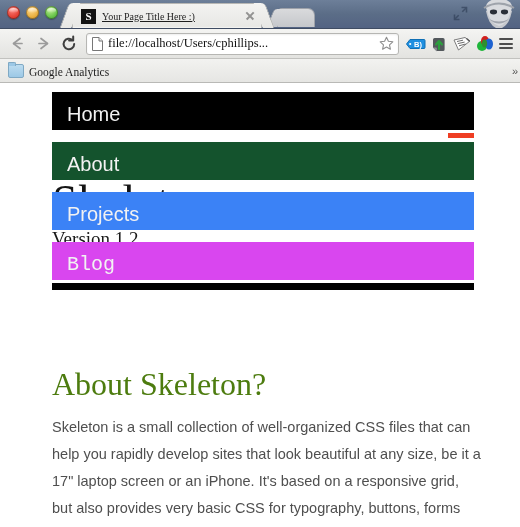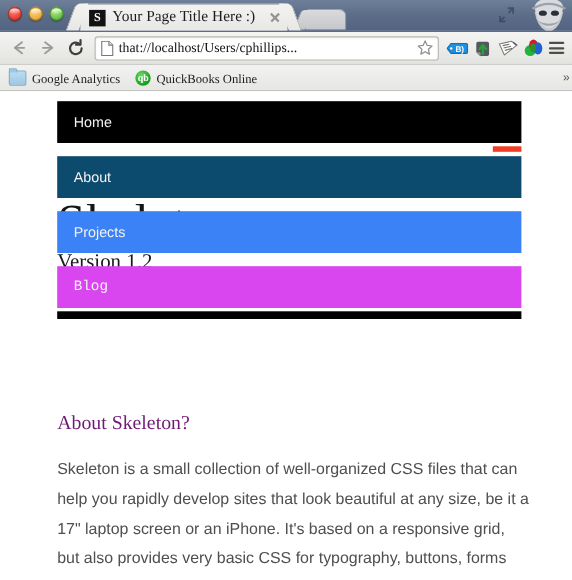--- a/index.html
+++ b/index.html
@@ -94,28 +94,29 @@
     color: #fff;
     font-size: 11px;
     font-weight: bold;
     line-height: 15px;
     text-align: center;
     flex: 0 0 auto;
     z-index: 2;
     font-family: "Liberation Serif", serif;
   }
   .tab-title {
-    font-size: 14px;
+    font-size: 10px;
     color: #1d1d1d;
     margin-left: 6px;
     white-space: nowrap;
     overflow: hidden;
     flex: 1 1 auto;
     z-index: 2;
     font-family: "Liberation Serif", serif;
+    text-decoration: underline;
   }
   .tab-close {
     width: 14px;
     height: 14px;
     position: relative;
     flex: 0 0 auto;
     z-index: 2;
     opacity: .55;
   }
   .tab-close::before, .tab-close::after {
@@ -344,21 +345,21 @@
     z-index: 2;
   }
   .navbar {
     background: #000000;
     height: 38px;
     position: relative;
   }
   .navbar .label {
     position: absolute;
     left: 15px;
-    font-size: 13px;
+    font-size: 20px;
     color: #f2f2f2;
     white-space: nowrap;
   }
   .gap { height: 12px; background: transparent; }
   .gap.with-accent { position: relative; }
   .accent {
     position: absolute;
     right: 0;
     top: 3px;
     width: 26px;
@@ -370,24 +371,24 @@
   
   .content {
     position: absolute;
     left: 52px;
     top: 285px;
     width: 430px;
     z-index: 3;
   }
   .content h2 {
     font-family: "Liberation Serif", serif;
-    font-size: 18px;
+    font-size: 32px;
     line-height: 32px;
     font-weight: normal;
-    color: #701a75;
+    color: #4d7c0f;
     margin: 0 0 14px 0;
   }
   .content p {
     font-family: "Liberation Sans", sans-serif;
     font-size: 14.5px;
     line-height: 27px;
     color: #4f4f4f;
     margin: 0;
   }
 </style>
@@ -453,21 +454,21 @@
       </svg>
     </div>
 
     <div class="omnibox">
       <span class="omni-doc">
         <svg width="13" height="14" viewBox="0 0 13 14">
           <path d="M1.5 0.5 H8 L11.5 4 V13.5 H1.5 Z" fill="#fff" stroke="#777" stroke-width="1"></path>
           <path d="M8 0.5 V4 H11.5" fill="#eee" stroke="#777" stroke-width="1"></path>
         </svg>
       </span>
-      <span class="omni-url" title="file://localhost/Users/cphillips...">that://localhost/Users/cphillips...</span>
+      <span class="omni-url" title="file://localhost/Users/cphillips...">file://localhost/Users/cphillips...</span>
       <span class="omni-star">
         <svg width="15" height="15" viewBox="0 0 15 15">
           <path d="M7.5 1.2 L9.4 5.3 L13.8 5.8 L10.5 8.8 L11.4 13.2 L7.5 11 L3.6 13.2 L4.5 8.8 L1.2 5.8 L5.6 5.3 Z" fill="none" stroke="#8e8e8e" stroke-width="1.1" stroke-linejoin="round"></path>
         </svg>
       </span>
     </div>
 
     <span class="ext-icon">
       <svg width="20" height="14" viewBox="0 0 20 14">
         <path d="M0.5 7 L4 2.5 H18 a1 1 0 0 1 1 1 V10.5 a1 1 0 0 1 -1 1 H4 Z" fill="#1f8fe0" stroke="#0f6fb5"></path>
@@ -502,24 +503,20 @@
         <i></i>
         <i></i>
     </span>
   </div>
 
   <div class="bookmarks">
     <div class="bm">
       <span class="folder-ico"></span>
       <span class="bm-label">Google Analytics</span>
     </div>
-    <div class="bm">
-      <span class="qb-ico">qb</span>
-      <span class="bm-label">QuickBooks Online</span>
-    </div>
     <span class="bm-overflow">»</span>
   </div>
 
   <div class="viewport">
 
     <div class="page-header">
       <h1 class="site-title">Skeleton</h1>
       <div class="site-version">Version 1.2</div>
     </div>
 
@@ -527,21 +524,21 @@
       <div class="gap" style="height:9px"></div>
 
       <div class="navbar" style="background: rgb(0, 0, 0);">
         <span class="label" style="top:11px">Home</span>
       </div>
 
       <div class="gap with-accent">
         <span class="accent" style="background:#ef3e23"></span>
       </div>
 
-      <div class="navbar" style="background: #0c4a6e;">
+      <div class="navbar" style="background: #14532d;">
         <span class="label" style="top:11px">About</span>
       </div>
 
       <div class="gap"></div>
 
       <div class="navbar" style="background: #3b82f6;">
         <span class="label" style="top:11px">Projects</span>
       </div>
 
       <div class="gap"></div>

